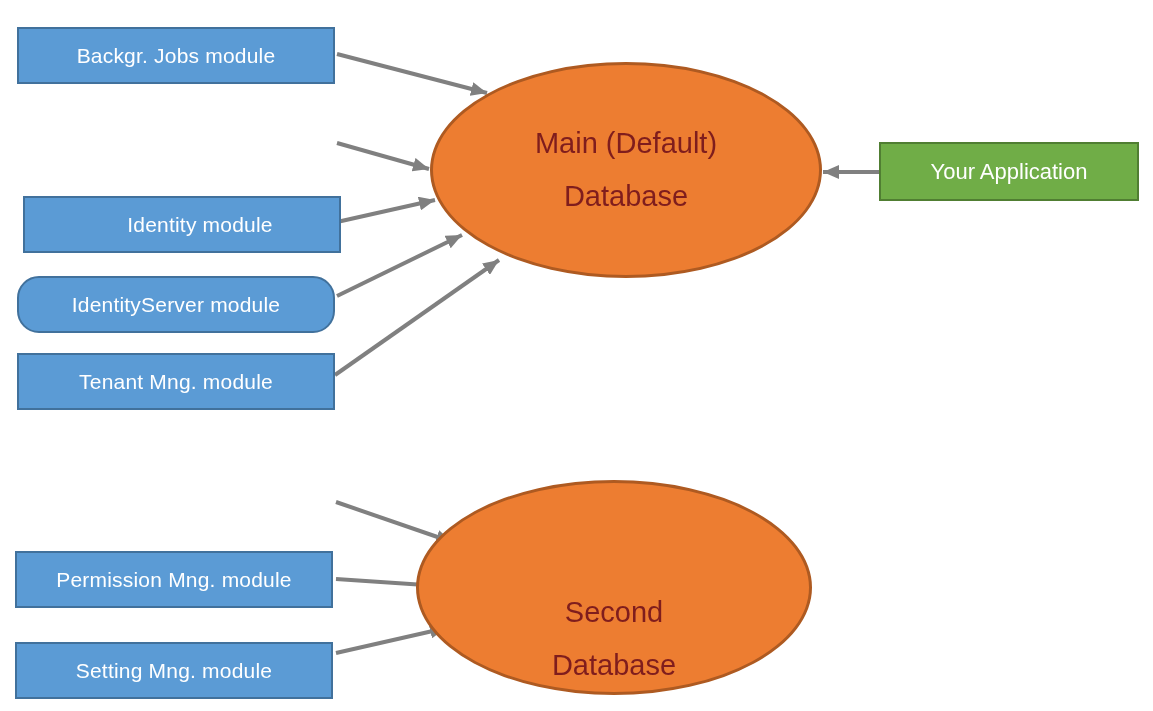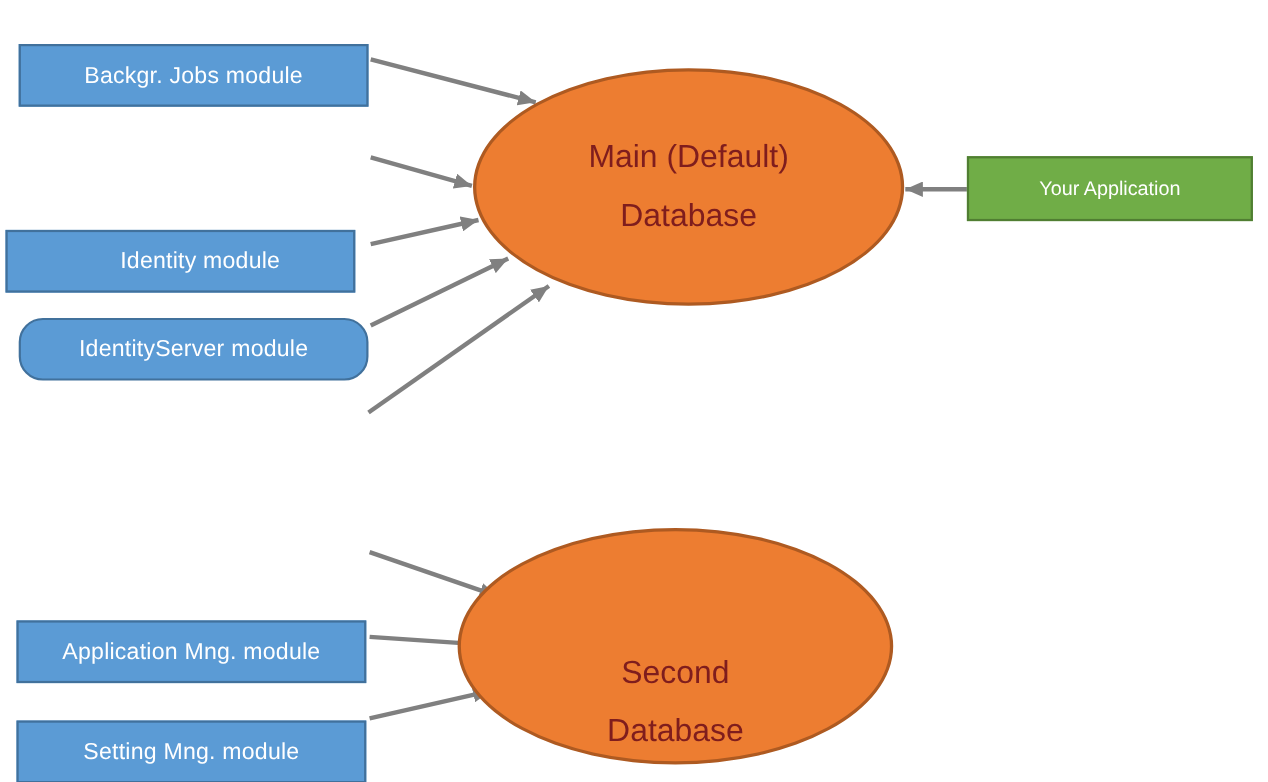--- a/index.html
+++ b/index.html
@@ -24,21 +24,20 @@
     height: 57px;
     background: #5B9BD5;
     border: 2px solid #41719C;
     color: #ffffff;
     font-size: 21px;
     display: flex;
     align-items: center;
     justify-content: center;
     text-align: center;
     letter-spacing: 0.2px;
-    margin-top: 13px;
   }
   .ellipse {
     position: absolute;
     box-sizing: border-box;
     background: #ED7D31;
     border: 3px solid #AE5A21;
     border-radius: 50%;
     color: #7f1d1d;
     font-size: 29px;
     line-height: 1.82;
@@ -49,21 +48,21 @@
     text-align: center;
   }
   .appbox {
     position: absolute;
     box-sizing: border-box;
     left: 879px; top: 142px;
     width: 260px; height: 59px;
     background: #70AD47;
     border: 2px solid #507E32;
     color: #ffffff;
-    font-size: 18px;
+    font-size: 22px;
     display: flex;
     align-items: center;
     justify-content: center;
     text-align: center;
   }
 </style>
 </head>
 <body>
 
 <div class="canvas">
@@ -81,38 +80,41 @@
     <line x1="335" y1="375" x2="499" y2="260" stroke="#808080" stroke-width="4" marker-end="url(#arrowhead)"></line>
     <line x1="879" y1="172" x2="823" y2="172" stroke="#808080" stroke-width="4" marker-end="url(#arrowhead)"></line>
     <line x1="336" y1="502" x2="452" y2="542" stroke="#808080" stroke-width="4" marker-end="url(#arrowhead)"></line>
     <line x1="336" y1="579" x2="440" y2="586" stroke="#808080" stroke-width="4" marker-end="url(#arrowhead)"></line>
     <line x1="336" y1="653" x2="446" y2="628" stroke="#808080" stroke-width="4" marker-end="url(#arrowhead)"></line>
   </svg>
 
   <div class="module" style="left:17px; top:27px;">
     <span>Backgr. Jobs module</span>
   </div>
-  <div class="module" style="left:5px; top:196px;padding-left:36px;">
+  <div class="module" style="left:23px; top:196px;padding-left:36px;">
     <span>Identity module</span>
   </div>
   <div class="module" style="left:17px; top:276px;border-radius:22px;">
     <span>IdentityServer module</span>
+  </div>
+  <div class="module" style="left:17px; top:353px;">
+    <span>Tenant Mng. module</span>
   </div>
 
   <div class="ellipse" style="left:430px; top:62px; width:392px; height:216px;">
     <div>Main (Default)</div>
     <div>Database</div>
   </div>
 
   <div class="appbox">
     <span>Your Application</span>
   </div>
 
   <div class="module" style="left:15px; top:551px;">
-    <span>Application Mng. module</span>
+    <span>Permission Mng. module</span>
   </div>
   <div class="module" style="left:15px; top:642px;">
     <span>Setting Mng. module</span>
   </div>
 
   <div class="ellipse" style="left:416px; top:480px; width:396px; height:215px;justify-content:flex-end;">
     <div>Second</div>
     <div>Database</div>
   </div>
 

